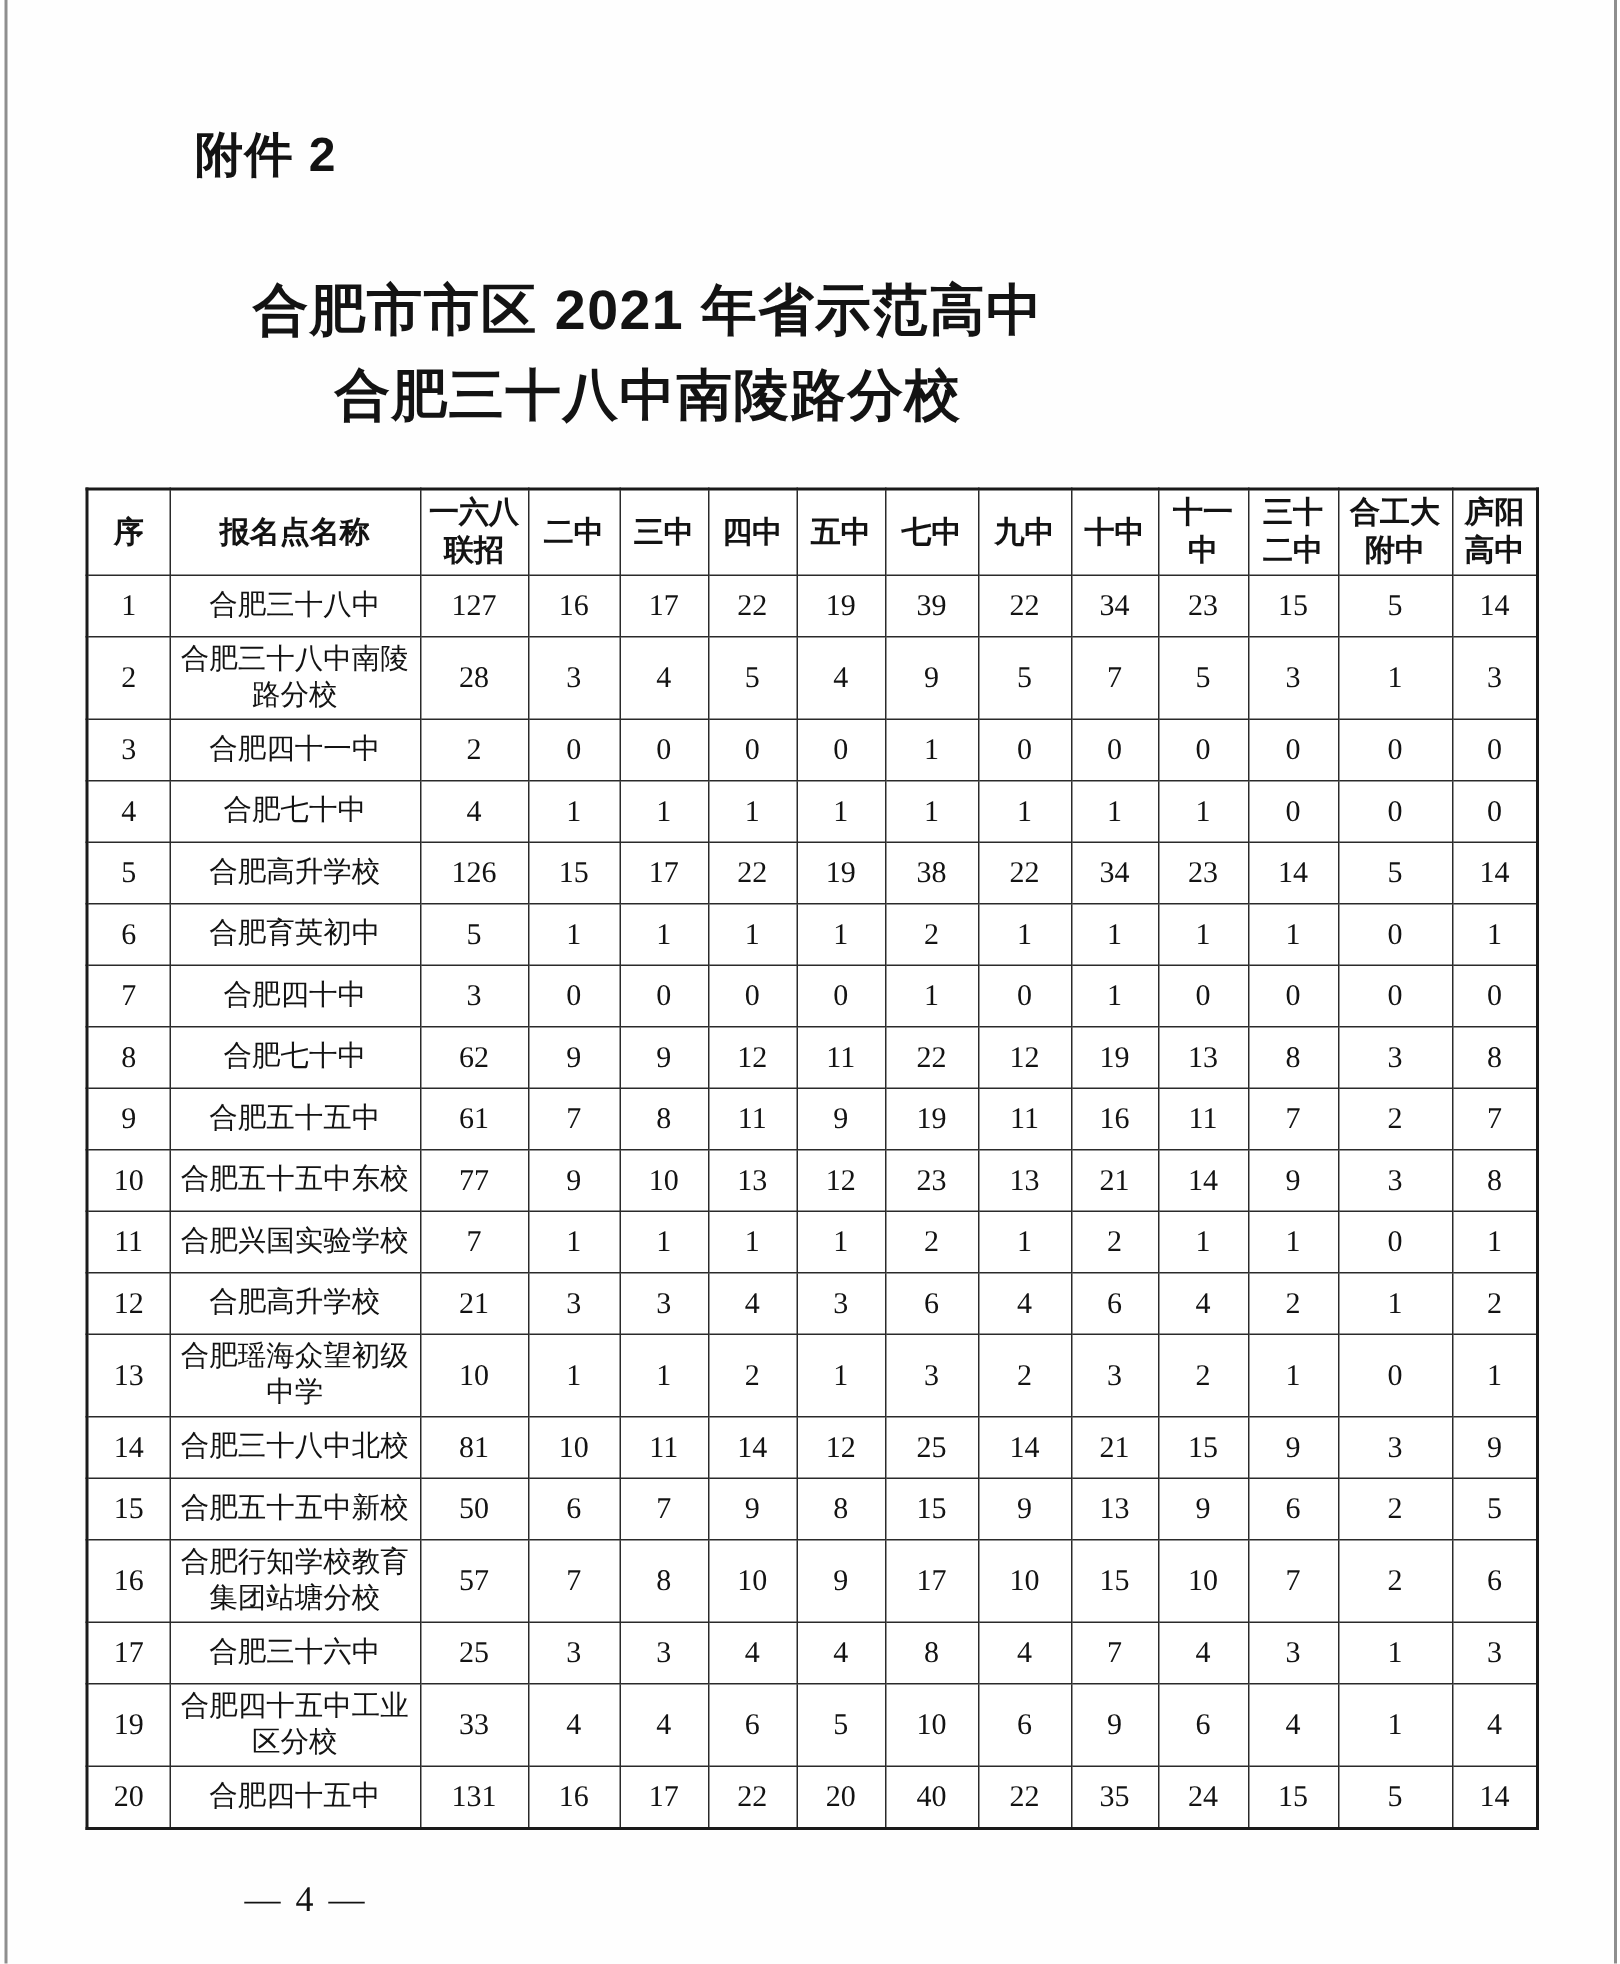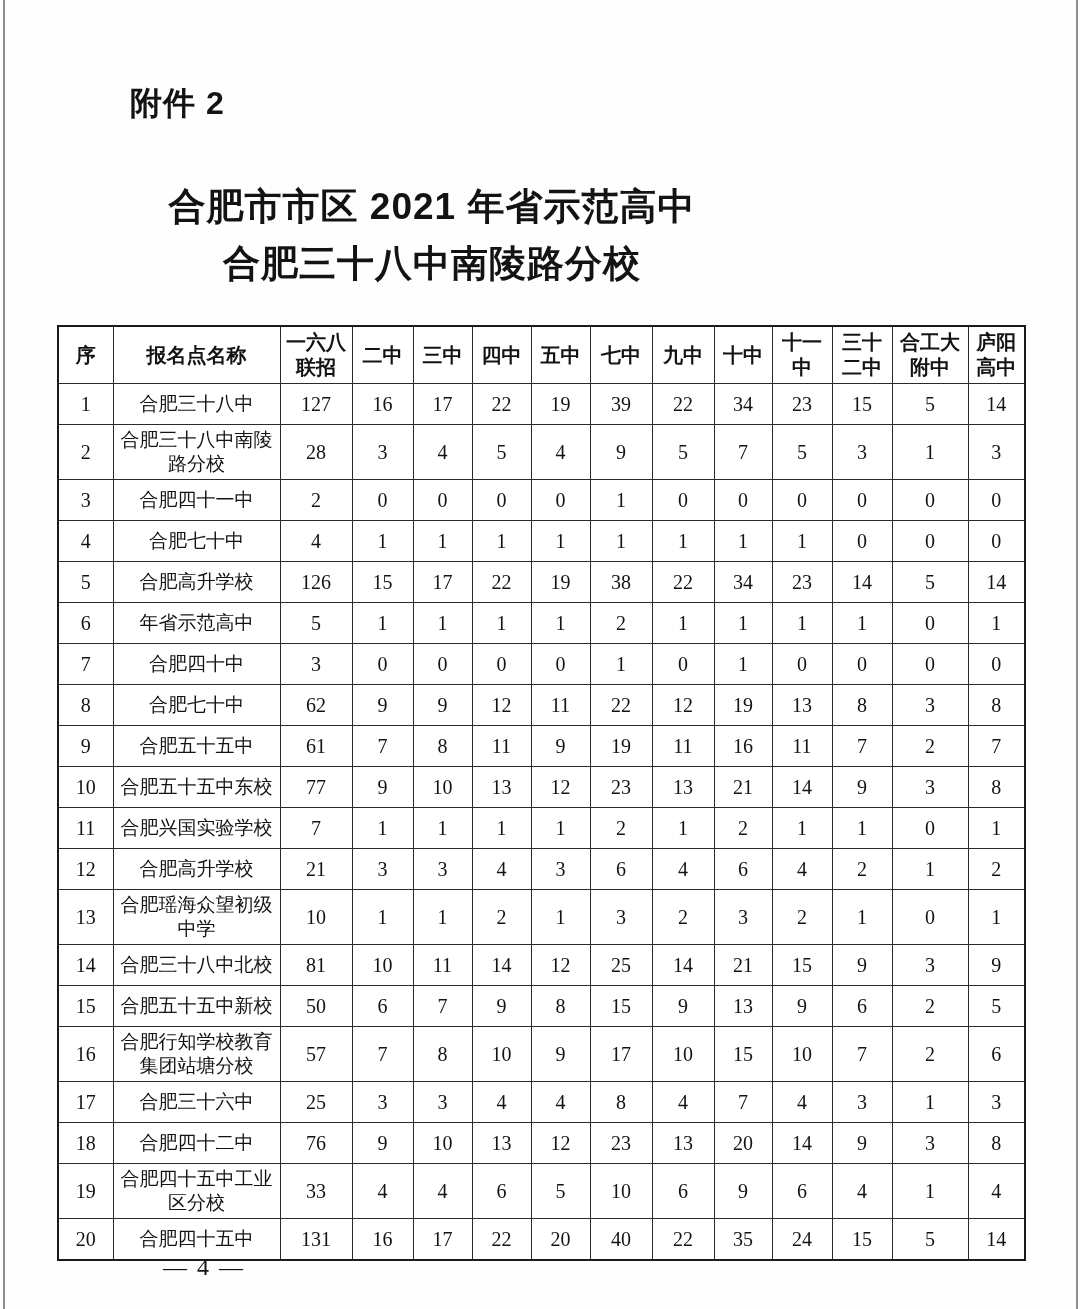--- a/index.html
+++ b/index.html
@@ -225,21 +225,21 @@
           <td>38</td>
           <td>22</td>
           <td>34</td>
           <td>23</td>
           <td>14</td>
           <td>5</td>
           <td>14</td>
         </tr>
         <tr>
           <td>6</td>
-          <td class="name">年省示范高中</td>
+          <td class="name">合肥育英初中</td>
           <td>5</td>
           <td>1</td>
           <td>1</td>
           <td>1</td>
           <td>1</td>
           <td>2</td>
           <td>1</td>
           <td>1</td>
           <td>1</td>
           <td>1</td>
@@ -416,36 +416,20 @@
           <td>4</td>
           <td>8</td>
           <td>4</td>
           <td>7</td>
           <td>4</td>
           <td>3</td>
           <td>1</td>
           <td>3</td>
         </tr>
         <tr>
-          <td>18</td>
-          <td class="name">合肥四十二中</td>
-          <td>76</td>
-          <td>9</td>
-          <td>10</td>
-          <td>13</td>
-          <td>12</td>
-          <td>23</td>
-          <td>13</td>
-          <td>20</td>
-          <td>14</td>
-          <td>9</td>
-          <td>3</td>
-          <td>8</td>
-        </tr>
-        <tr>
           <td>19</td>
           <td class="name">合肥四十五中工业区分校</td>
           <td>33</td>
           <td>4</td>
           <td>4</td>
           <td>6</td>
           <td>5</td>
           <td>10</td>
           <td>6</td>
           <td>9</td>

